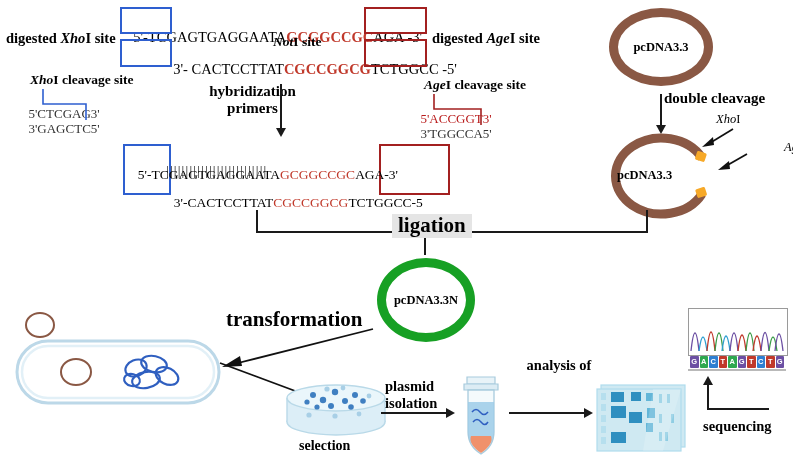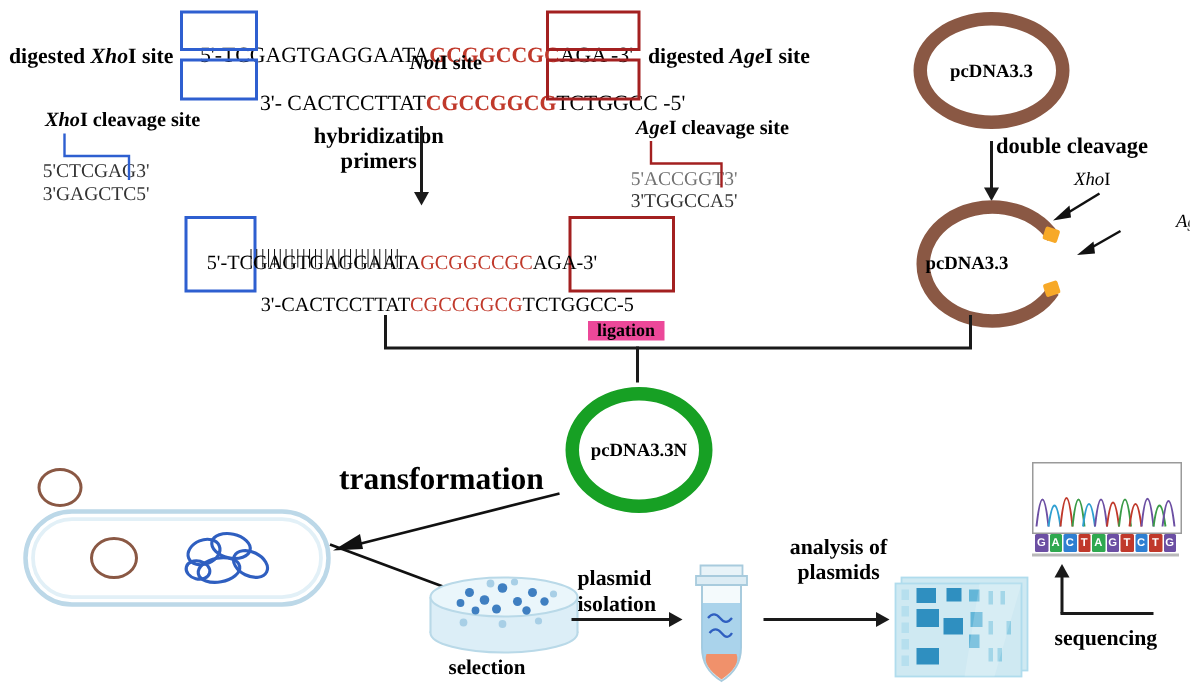--- a/index.html
+++ b/index.html
@@ -76,21 +76,21 @@
   <span>3'GAGCT</span><span>C5'</span>
 </div>
 
 <svg class="abs" style="left:40px;top:88px;" width="52" height="34" viewBox="0 0 52 34">
   <polyline points="3,1 3,16 46,16 46,32" fill="none" stroke="#2e5fd0" stroke-width="1.6"></polyline>
 </svg>
 
 <div class="abs lbl" style="left:424px;top:77px;font-size:13.5px;">
   <span class="it">Age</span><span>I cleavage site</span>
 </div>
-<div class="abs seqfont" style="left:414px;top:95px;font-size:13px;color:#737373;">
+<div class="abs seqfont" style="left:414px;top:95px;font-size:13px;color:#b91c1c;">
   <span>5'A</span><span>CCGGT3'</span>
 </div>
 <div class="abs seqfont" style="left:414px;top:110px;font-size:13px;color:#333;">
   <span>3'TGGCC</span><span>A5'</span>
 </div>
 
 <svg class="abs" style="left:431px;top:93px;" width="56" height="34" viewBox="0 0 56 34">
   <polyline points="3,1 3,16 50,16 50,32" fill="none" stroke="#a32020" stroke-width="1.6"></polyline>
 </svg>
 
@@ -149,21 +149,21 @@
   <polygon points="2,18 13,9 14,17" fill="#111"></polygon>
 </svg>
 
 <div class="abs vline" style="left:256px;top:210px;height:22px;"></div>
 
 <div class="abs vline" style="left:646px;top:210px;height:22px;"></div>
 
 <div class="abs hline" style="left:256px;top:231px;width:392px;"></div>
 
 <div class="abs vline" style="left:424px;top:231px;height:24px;"></div>
-<div class="abs lbl" style="left:392px;top:214px;font-size:12px;background:#ec4899;padding:0 6px;">ligation</div>
+<div class="abs lbl" style="left:392px;top:214px;font-size:21px;background:#e5e5e5;padding:0 6px;">ligation</div>
 
 <div class="abs ring ring-green" style="left:377px;top:258px;width:98px;height:84px;">
   <span class="ringlabel">pcDNA3.3N</span>
 </div>
 
 <div class="abs lbl" style="left:226px;top:308px;font-size:21px;">transformation</div>
 
 <svg class="abs" style="left:216px;top:326px;" width="160" height="46" viewBox="0 0 160 46">
   <line x1="157" y1="3" x2="22" y2="37" stroke="#111" stroke-width="1.8"></line>
   <polygon points="6,41 24,30 26,40" fill="#111"></polygon>
@@ -241,21 +241,20 @@
   <path d="M13 62 Q10 70 23 79 Q36 70 33 62 Z" fill="#f0916b"></path>
 
   <g stroke="#2f5fc0" stroke-width="1.5" fill="none">
     <path d="M14 38 q4 -5 8 0 q4 5 8 0"></path>
     <path d="M15 48 q4 -5 8 0 q4 5 7 0"></path>
   </g>
 </svg>
 
 <div class="abs lbl" style="left:509px;top:357px;font-size:14.5px;line-height:1.18;text-align:center;width:100px;">
   <div>analysis of</div>
-  <div>plasmids</div>
 </div>
 <div class="abs hline" style="left:509px;top:412px;width:76px;"></div>
 <div class="abs arrowright" style="left:584px;top:408px;"></div>
 
 <svg class="abs" style="left:593px;top:382px;" width="96" height="72" viewBox="0 0 96 72">
   <rect x="8" y="3" width="84" height="62" fill="#cfe9f2" stroke="#b0dced" stroke-width="1.2"></rect>
   <rect x="4" y="7" width="84" height="62" fill="#cfe9f2" stroke="#b0dced" stroke-width="1.2"></rect>
 
   <g fill="#b6dfee">
     <rect x="8" y="11" width="5" height="7"></rect>

